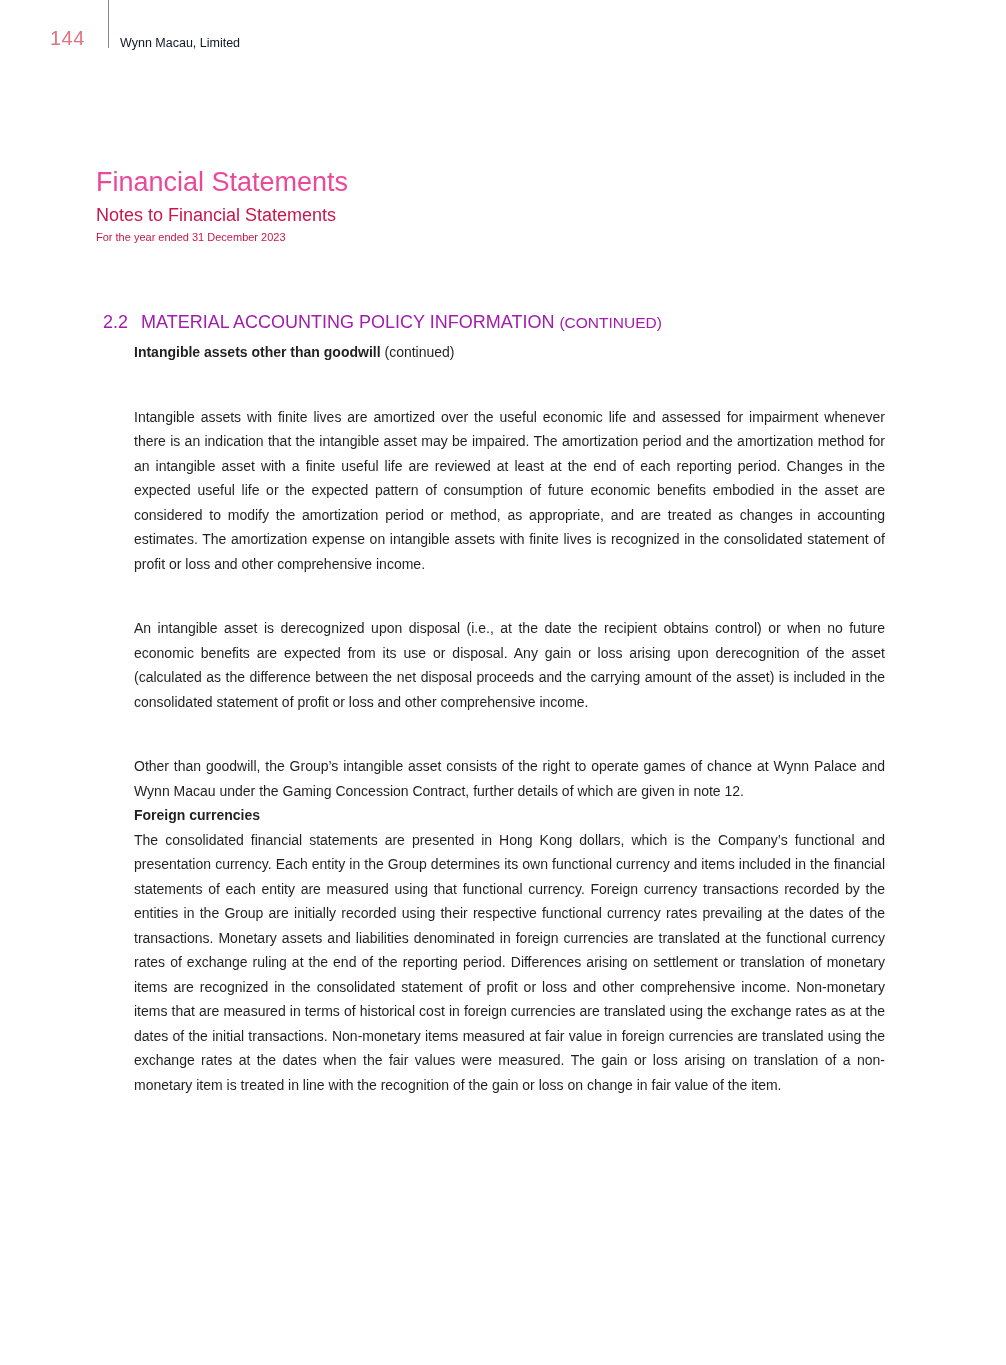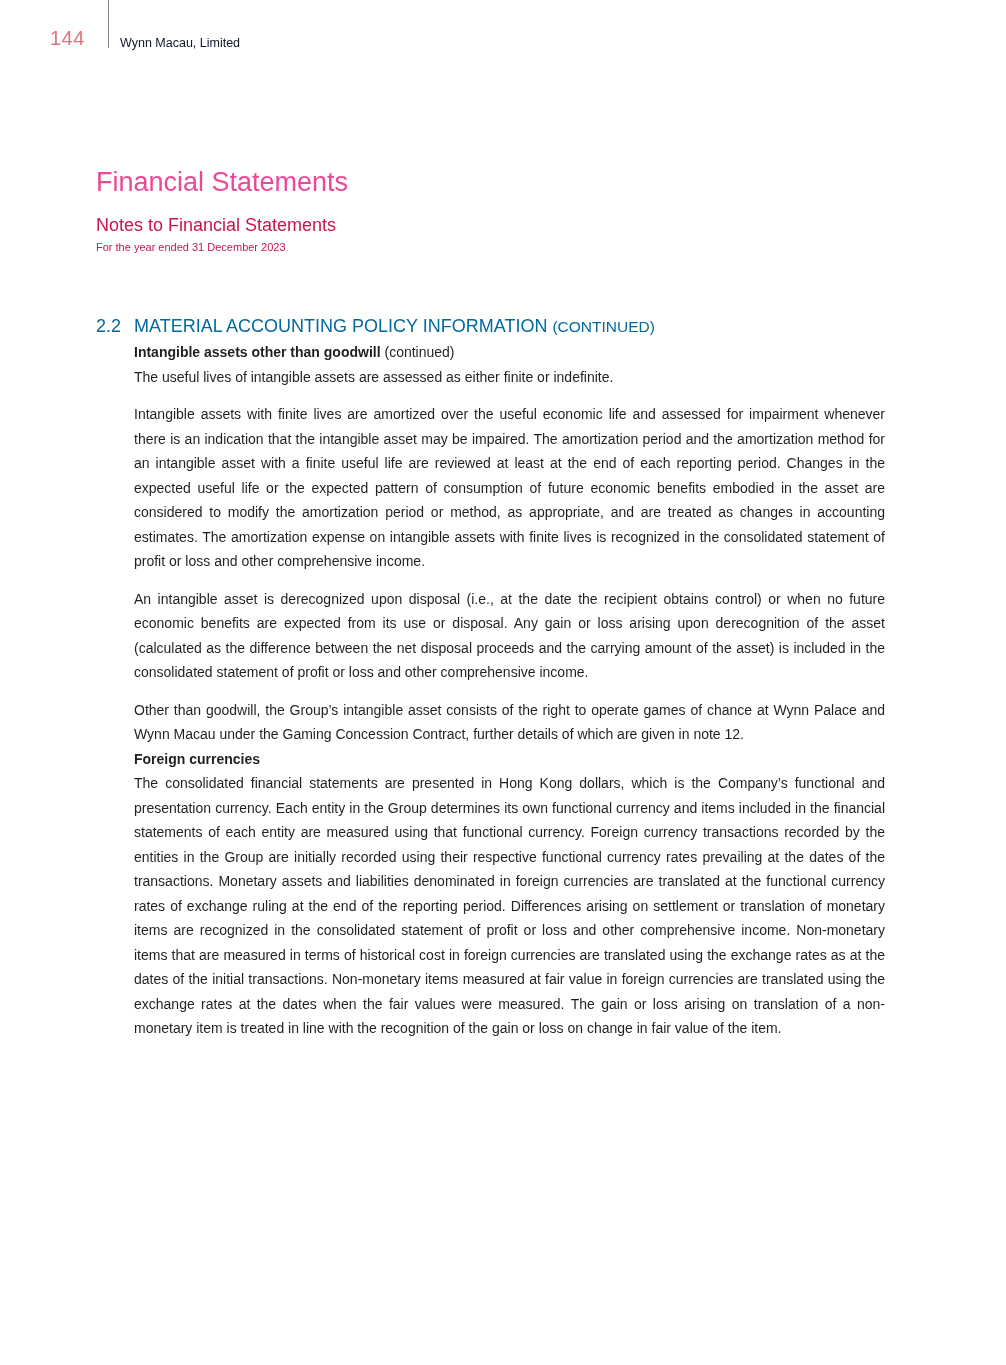--- a/index.html
+++ b/index.html
@@ -15,36 +15,36 @@
   .header-rule {
     position: absolute; left: 108px; top: 0; width: 1px; height: 48px;
     background: #8a8a8a;
   }
   .company-name {
     position: absolute; left: 120px; top: 35px;
     font-size: 12.5px; color: #0f172a; line-height: 16px;
   }
   .title-block { position: absolute; left: 96px; top: 166px; }
   .title { font-size: 27px; color: #ec4899; line-height: 32px; }
-  .subtitle { font-size: 18px; color: #c8164b; line-height: 24px; margin-top: 15px; }
+  .subtitle { font-size: 18px; color: #c8164b; line-height: 24px; margin-top: 5px; }
   .period { font-size: 11px; color: #c8164b; line-height: 18px; margin-top: 1px; }
 
   .section-heading {
-    position: absolute; left: 96px; top: 310px;
-    font-size: 18px; color: #0369a1; line-height: 32px;
+    position: absolute; left: 103px; top: 310px;
+    font-size: 18px; color: #a21caf; line-height: 24px;
   }
   .section-heading .num { display: inline-block; width: 38px; }
   .section-heading .cont { font-size: 15.5px; }
 
   .body {
     position: absolute; left: 134px; top: 340px; width: 751px;
     font-size: 14px; line-height: 24.5px; color: #231f20;
   }
   .body p { margin: 0; text-align: justify; }
-  .body p.gap { margin-top: 13px; }
+  .body p.gap { margin-top: 40px; }
   .sub-heading { font-weight: bold; }
   .sub-heading-line { margin: 0 0 5px 0; }
   .fc-heading { margin-top: 24.5px; margin-bottom: 5px; font-weight: bold; }
 </style>
 </head>
 <body>
 
 <div>
   <div class="page-number">144</div>
   <div class="header-rule"></div>
@@ -57,19 +57,18 @@
   <div class="period">For the year ended 31 December 2023</div>
 </div>
 
 <div class="section-heading">
   <span class="num">2.2</span><span>MATERIAL ACCOUNTING POLICY INFORMATION</span>
   <span class="cont">(CONTINUED)</span>
 </div>
 
 <div class="body">
   <p class="sub-heading-line"><span class="sub-heading">Intangible assets other than goodwill</span><span> (continued)</span></p>
-  <p>The useful lives of intangible assets are assessed as either finite or indefinite.</p>
   <p class="gap">Intangible assets with finite lives are amortized over the useful economic life and assessed for impairment whenever there is an indication that the intangible asset may be impaired. The amortization period and the amortization method for an intangible asset with a finite useful life are reviewed at least at the end of each reporting period. Changes in the expected useful life or the expected pattern of consumption of future economic benefits embodied in the asset are considered to modify the amortization period or method, as appropriate, and are treated as changes in accounting estimates. The amortization expense on intangible assets with finite lives is recognized in the consolidated statement of profit or loss and other comprehensive income.</p>
   <p class="gap">An intangible asset is derecognized upon disposal (i.e., at the date the recipient obtains control) or when no future economic benefits are expected from its use or disposal. Any gain or loss arising upon derecognition of the asset (calculated as the difference between the net disposal proceeds and the carrying amount of the asset) is included in the consolidated statement of profit or loss and other comprehensive income.</p>
   <p class="gap">Other than goodwill, the Group’s intangible asset consists of the right to operate games of chance at Wynn Palace and Wynn Macau under the Gaming Concession Contract, further details of which are given in note 12.</p>
   <p class="fc-heading">Foreign currencies</p>
   <p>The consolidated financial statements are presented in Hong Kong dollars, which is the Company’s functional and presentation currency. Each entity in the Group determines its own functional currency and items included in the financial statements of each entity are measured using that functional currency. Foreign currency transactions recorded by the entities in the Group are initially recorded using their respective functional currency rates prevailing at the dates of the transactions. Monetary assets and liabilities denominated in foreign currencies are translated at the functional currency rates of exchange ruling at the end of the reporting period. Differences arising on settlement or translation of monetary items are recognized in the consolidated statement of profit or loss and other comprehensive income. Non-monetary items that are measured in terms of historical cost in foreign currencies are translated using the exchange rates as at the dates of the initial transactions. Non-monetary items measured at fair value in foreign currencies are translated using the exchange rates at the dates when the fair values were measured. The gain or loss arising on translation of a non-monetary item is treated in line with the recognition of the gain or loss on change in fair value of the item.</p>
 </div>
 
 </body></html>

